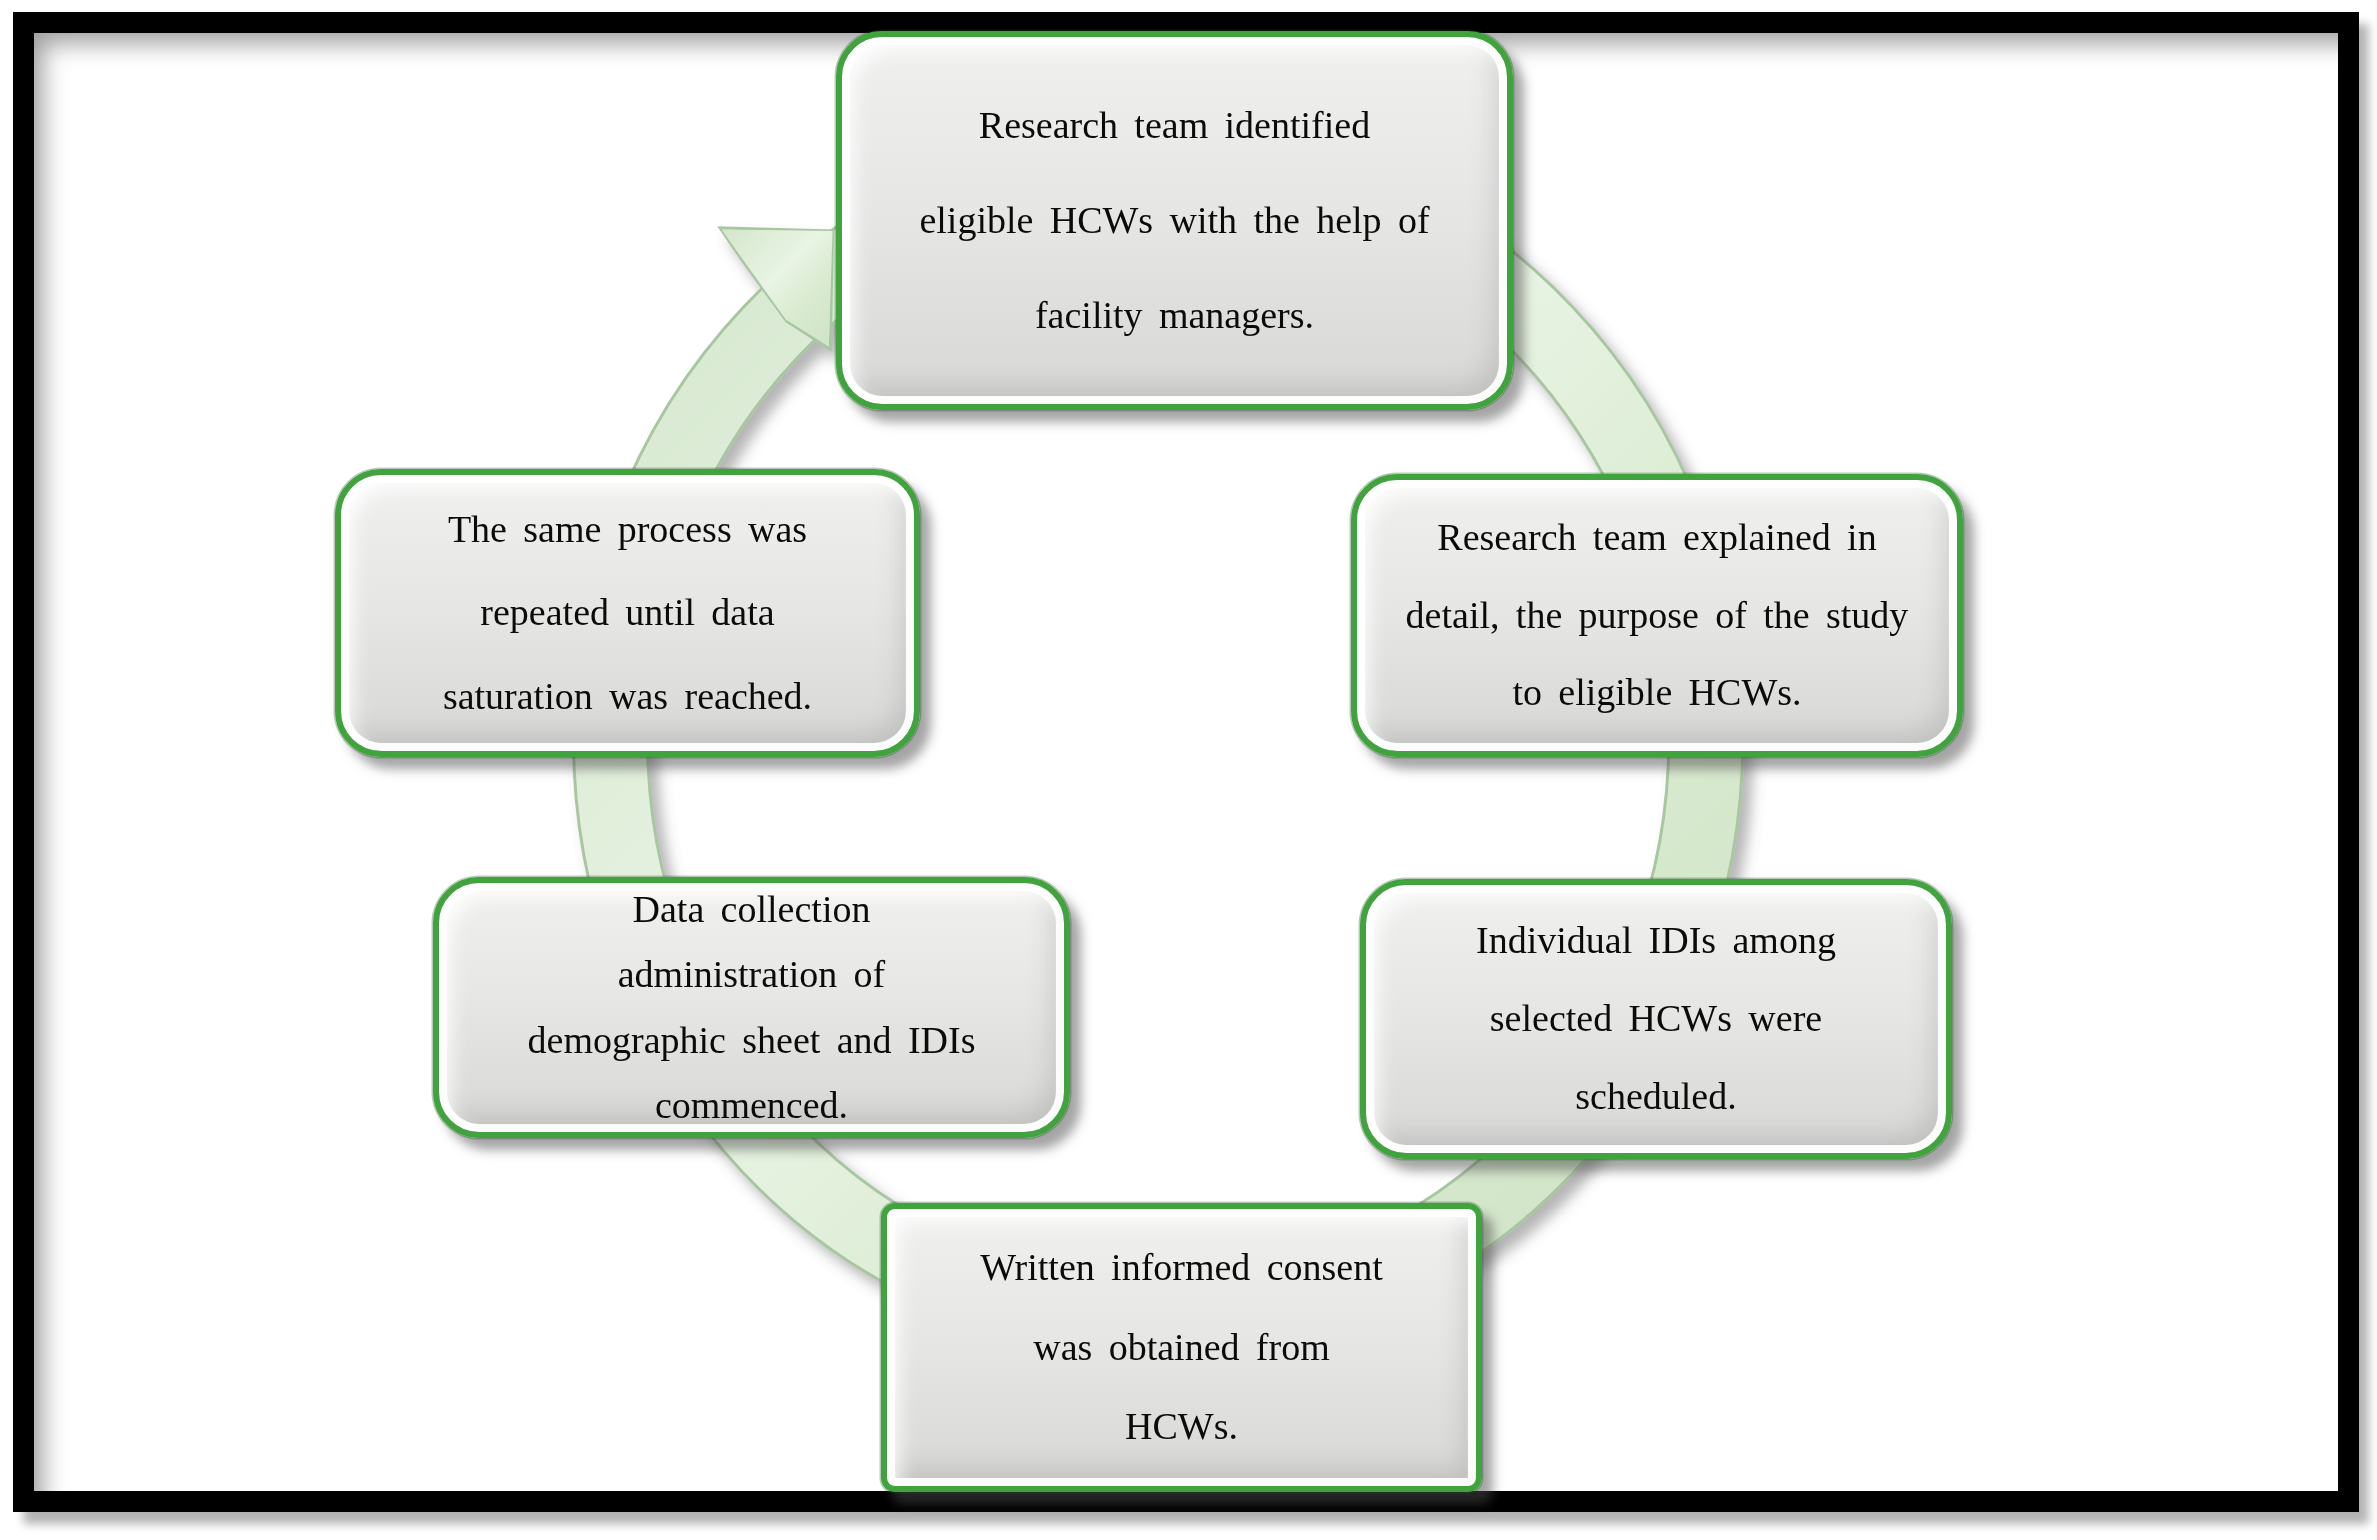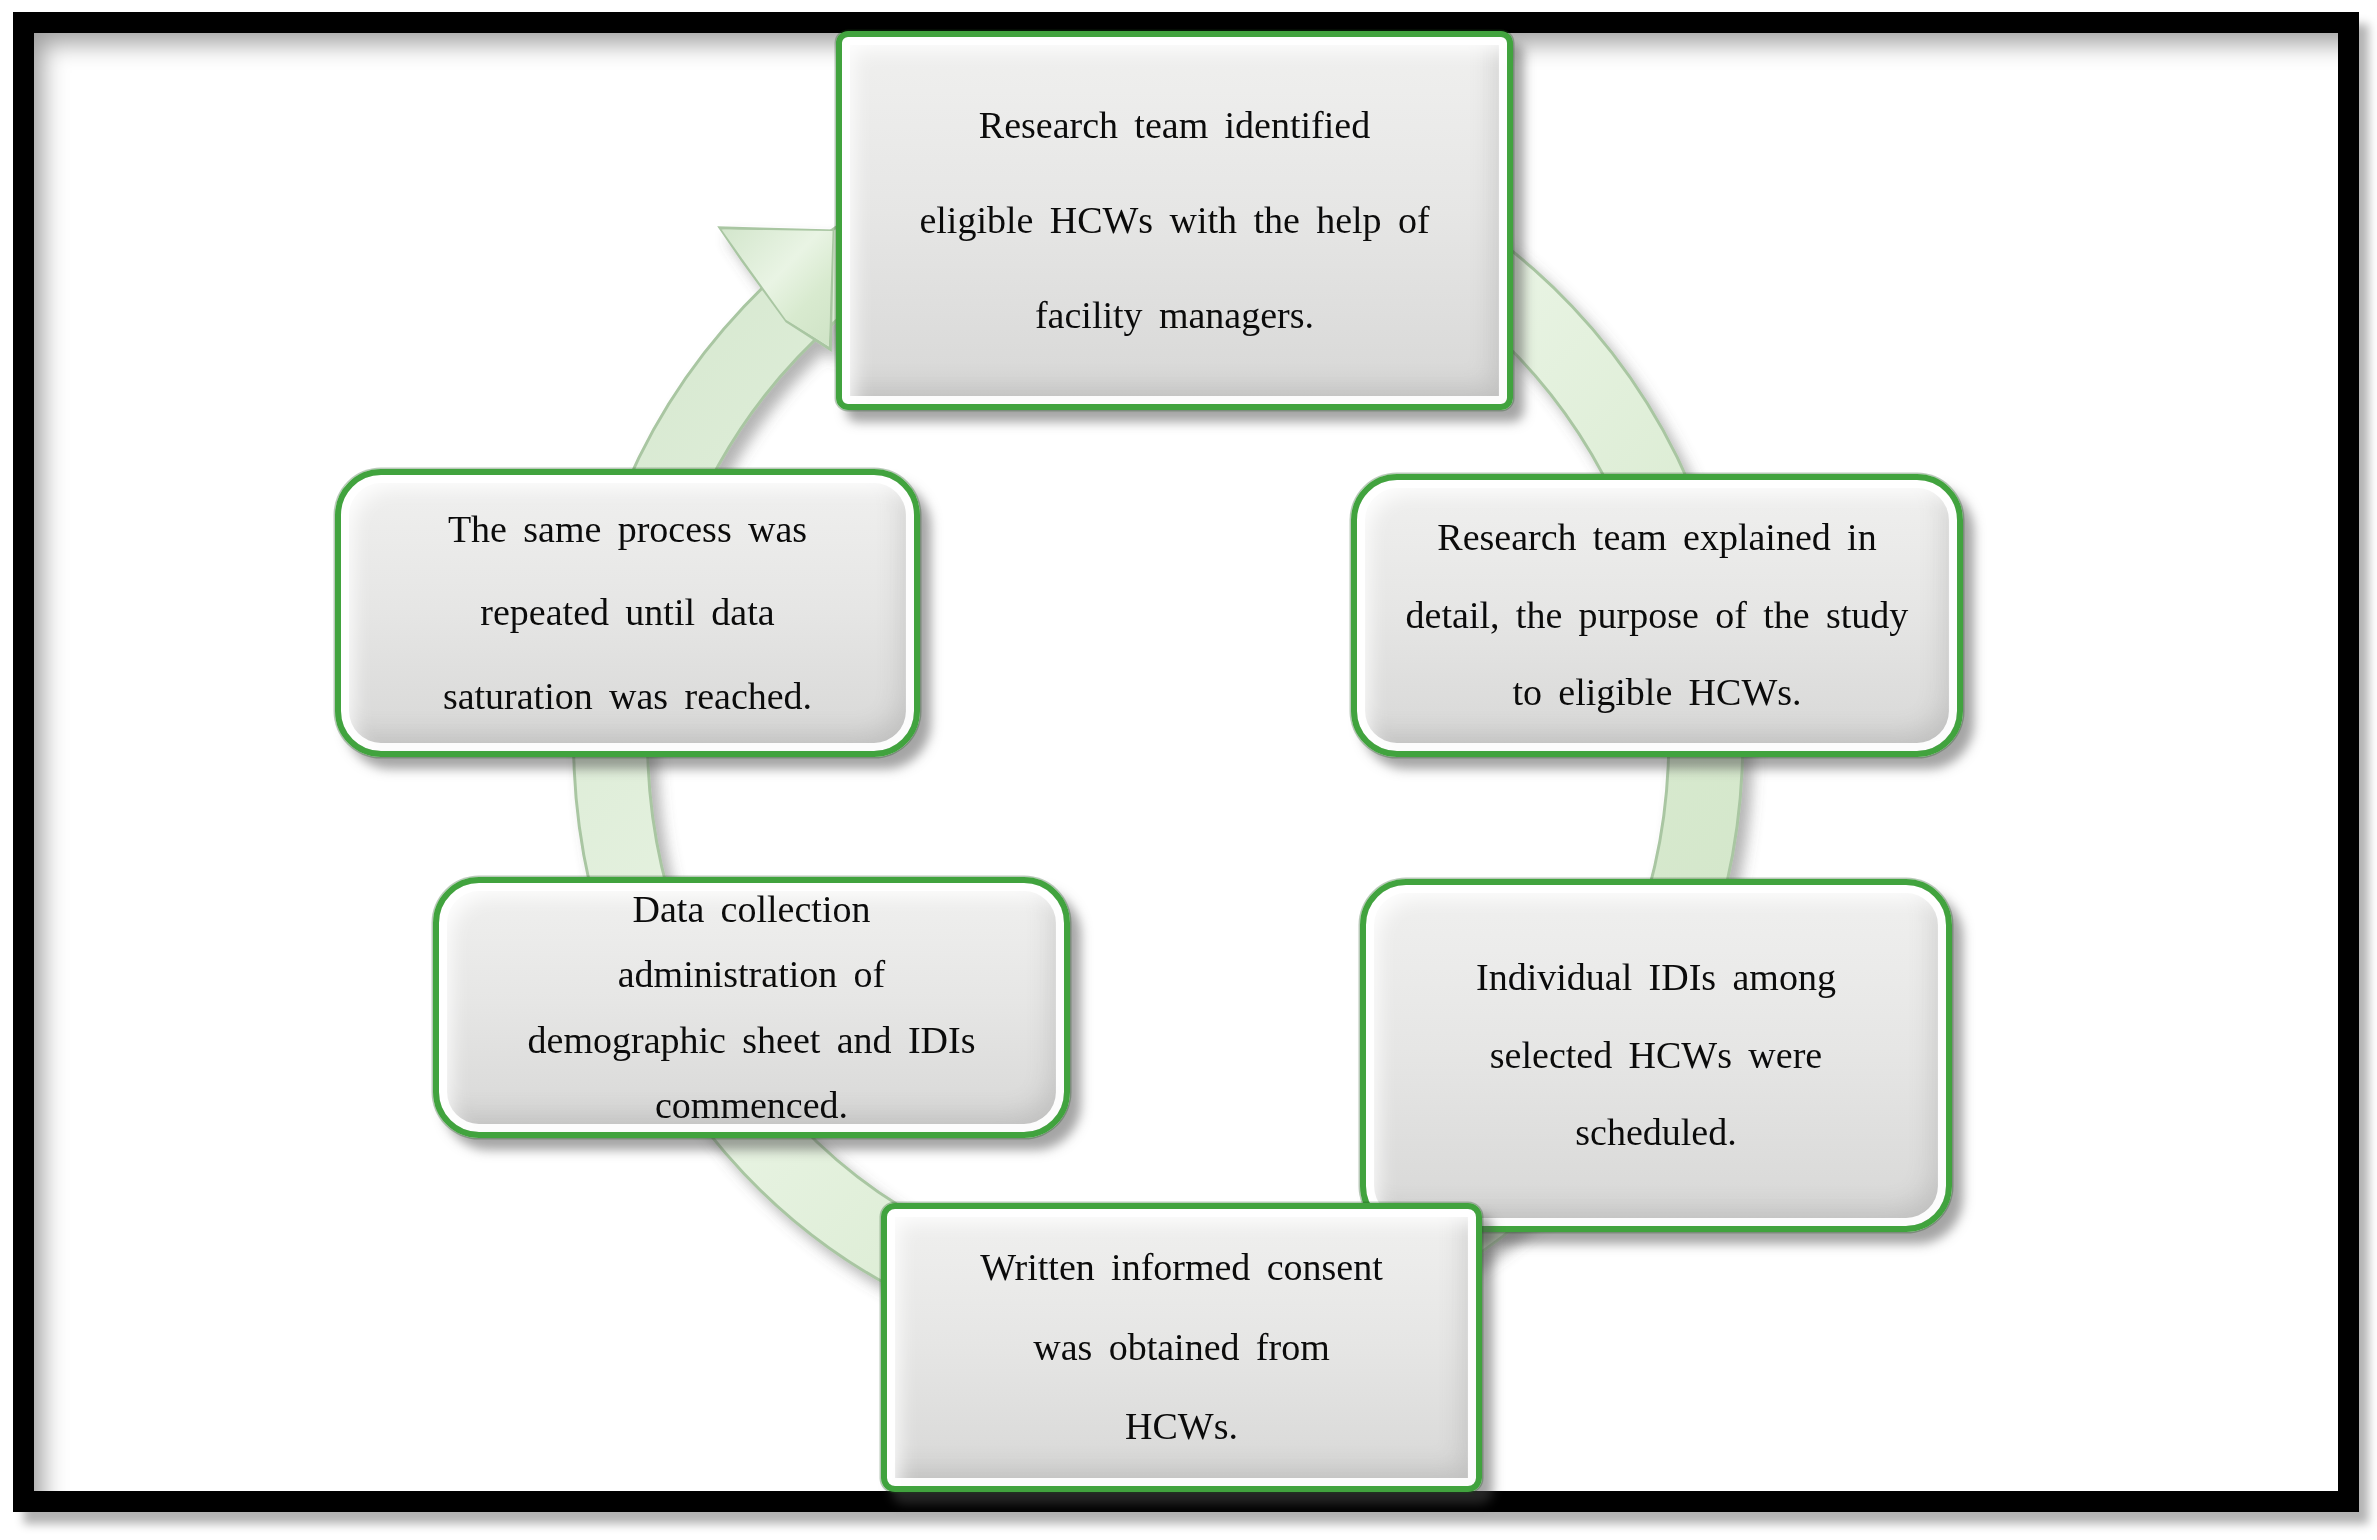--- a/index.html
+++ b/index.html
@@ -43,24 +43,24 @@
     text-align:center;
     color:#0b0b0b;
     padding:9px 25px;
   }
   .box-text{
     white-space:pre-line;
     font-size:38px;
     line-height:2.05;
     word-spacing:0.18em;
   }
-  .box-top   {left:836px;top:31px;  width:677px;height:379px;border-radius:12px;}
+  .box-top   {left:836px;top:31px;  width:677px;height:379px;}
   .box-top .box-text{line-height:2.5;}
   .box-rupper{left:1351px;top:474px; width:612px;height:283px;}
-  .box-rlower{left:1360px;top:879px;width:592px;height:353px;}
+  .box-rlower{left:1360px;top:879px;width:592px;height:280px;}
   .box-bottom{left:881px;top:1203px;width:601px;height:289px;border-radius:14px;}
   .box-bottom .box-text{line-height:2.1;}
   .box-llower{left:433px; top:877px;width:637px;height:261px;}
   .box-llower .box-text{line-height:1.72;}
   .box-lupper{left:335px; top:469px; width:585px;height:288px;}
   .box-lupper .box-text{line-height:2.2;}
 </style>
 </head>
 <body>
 

